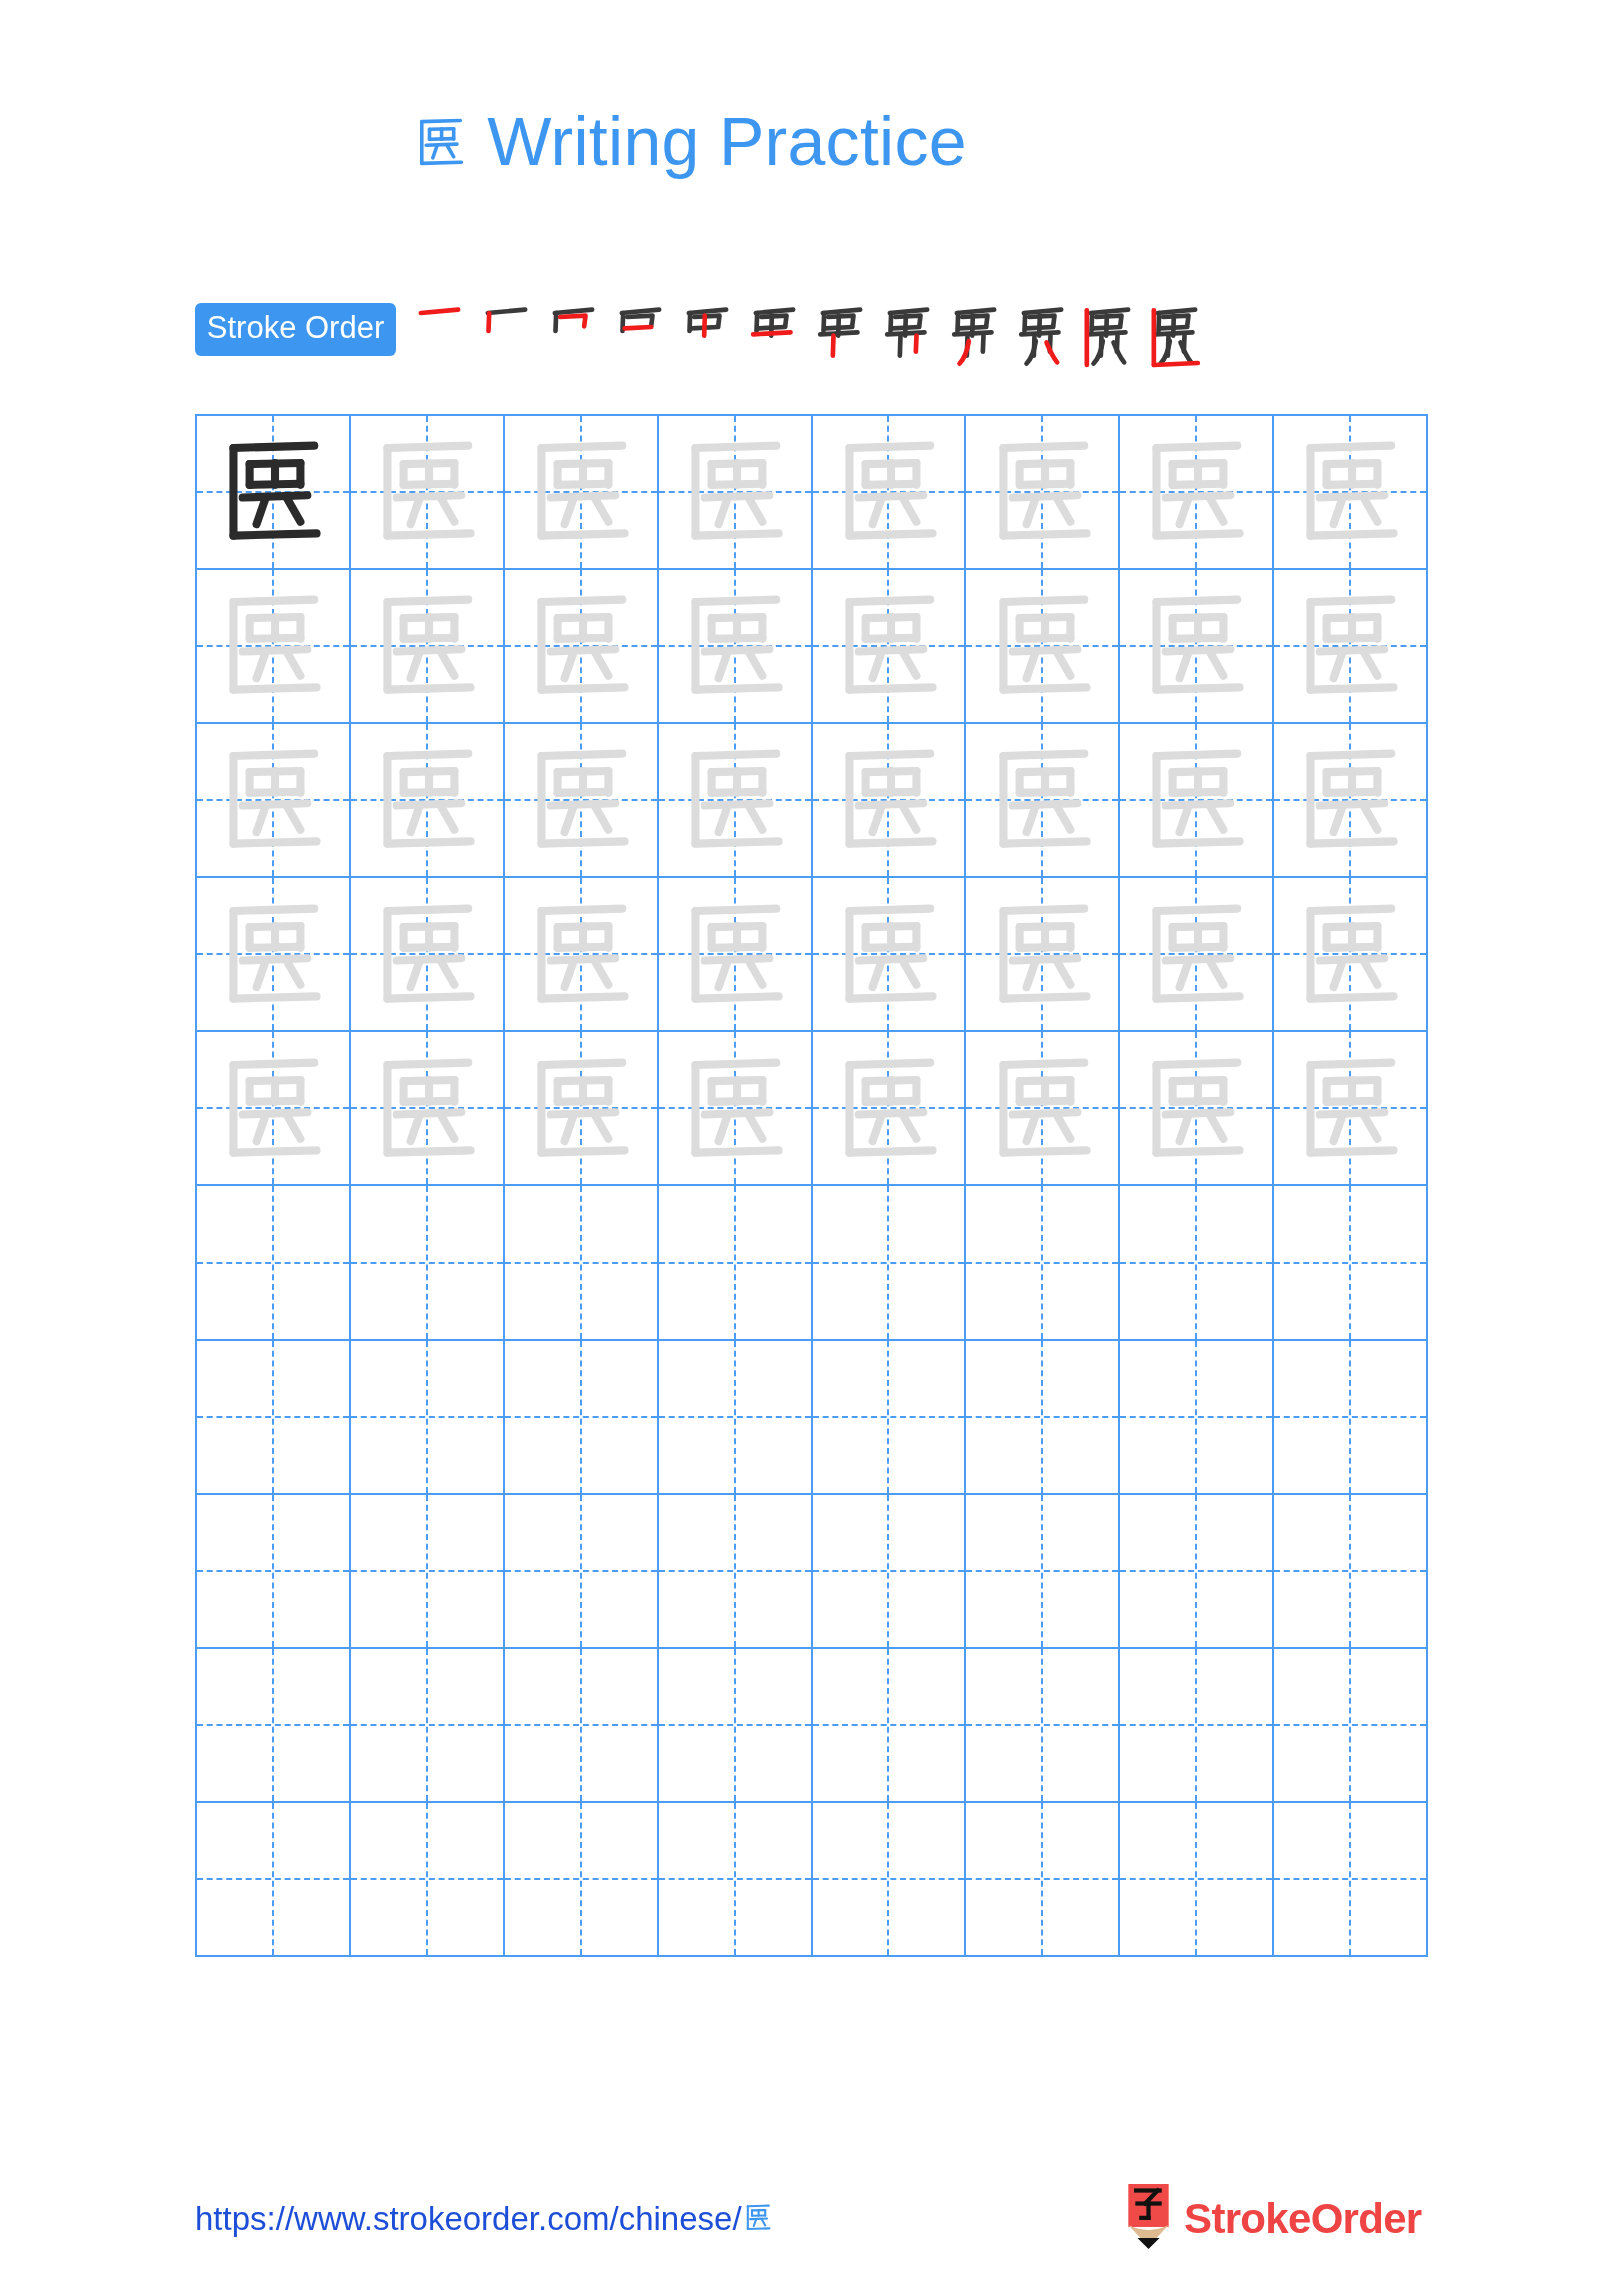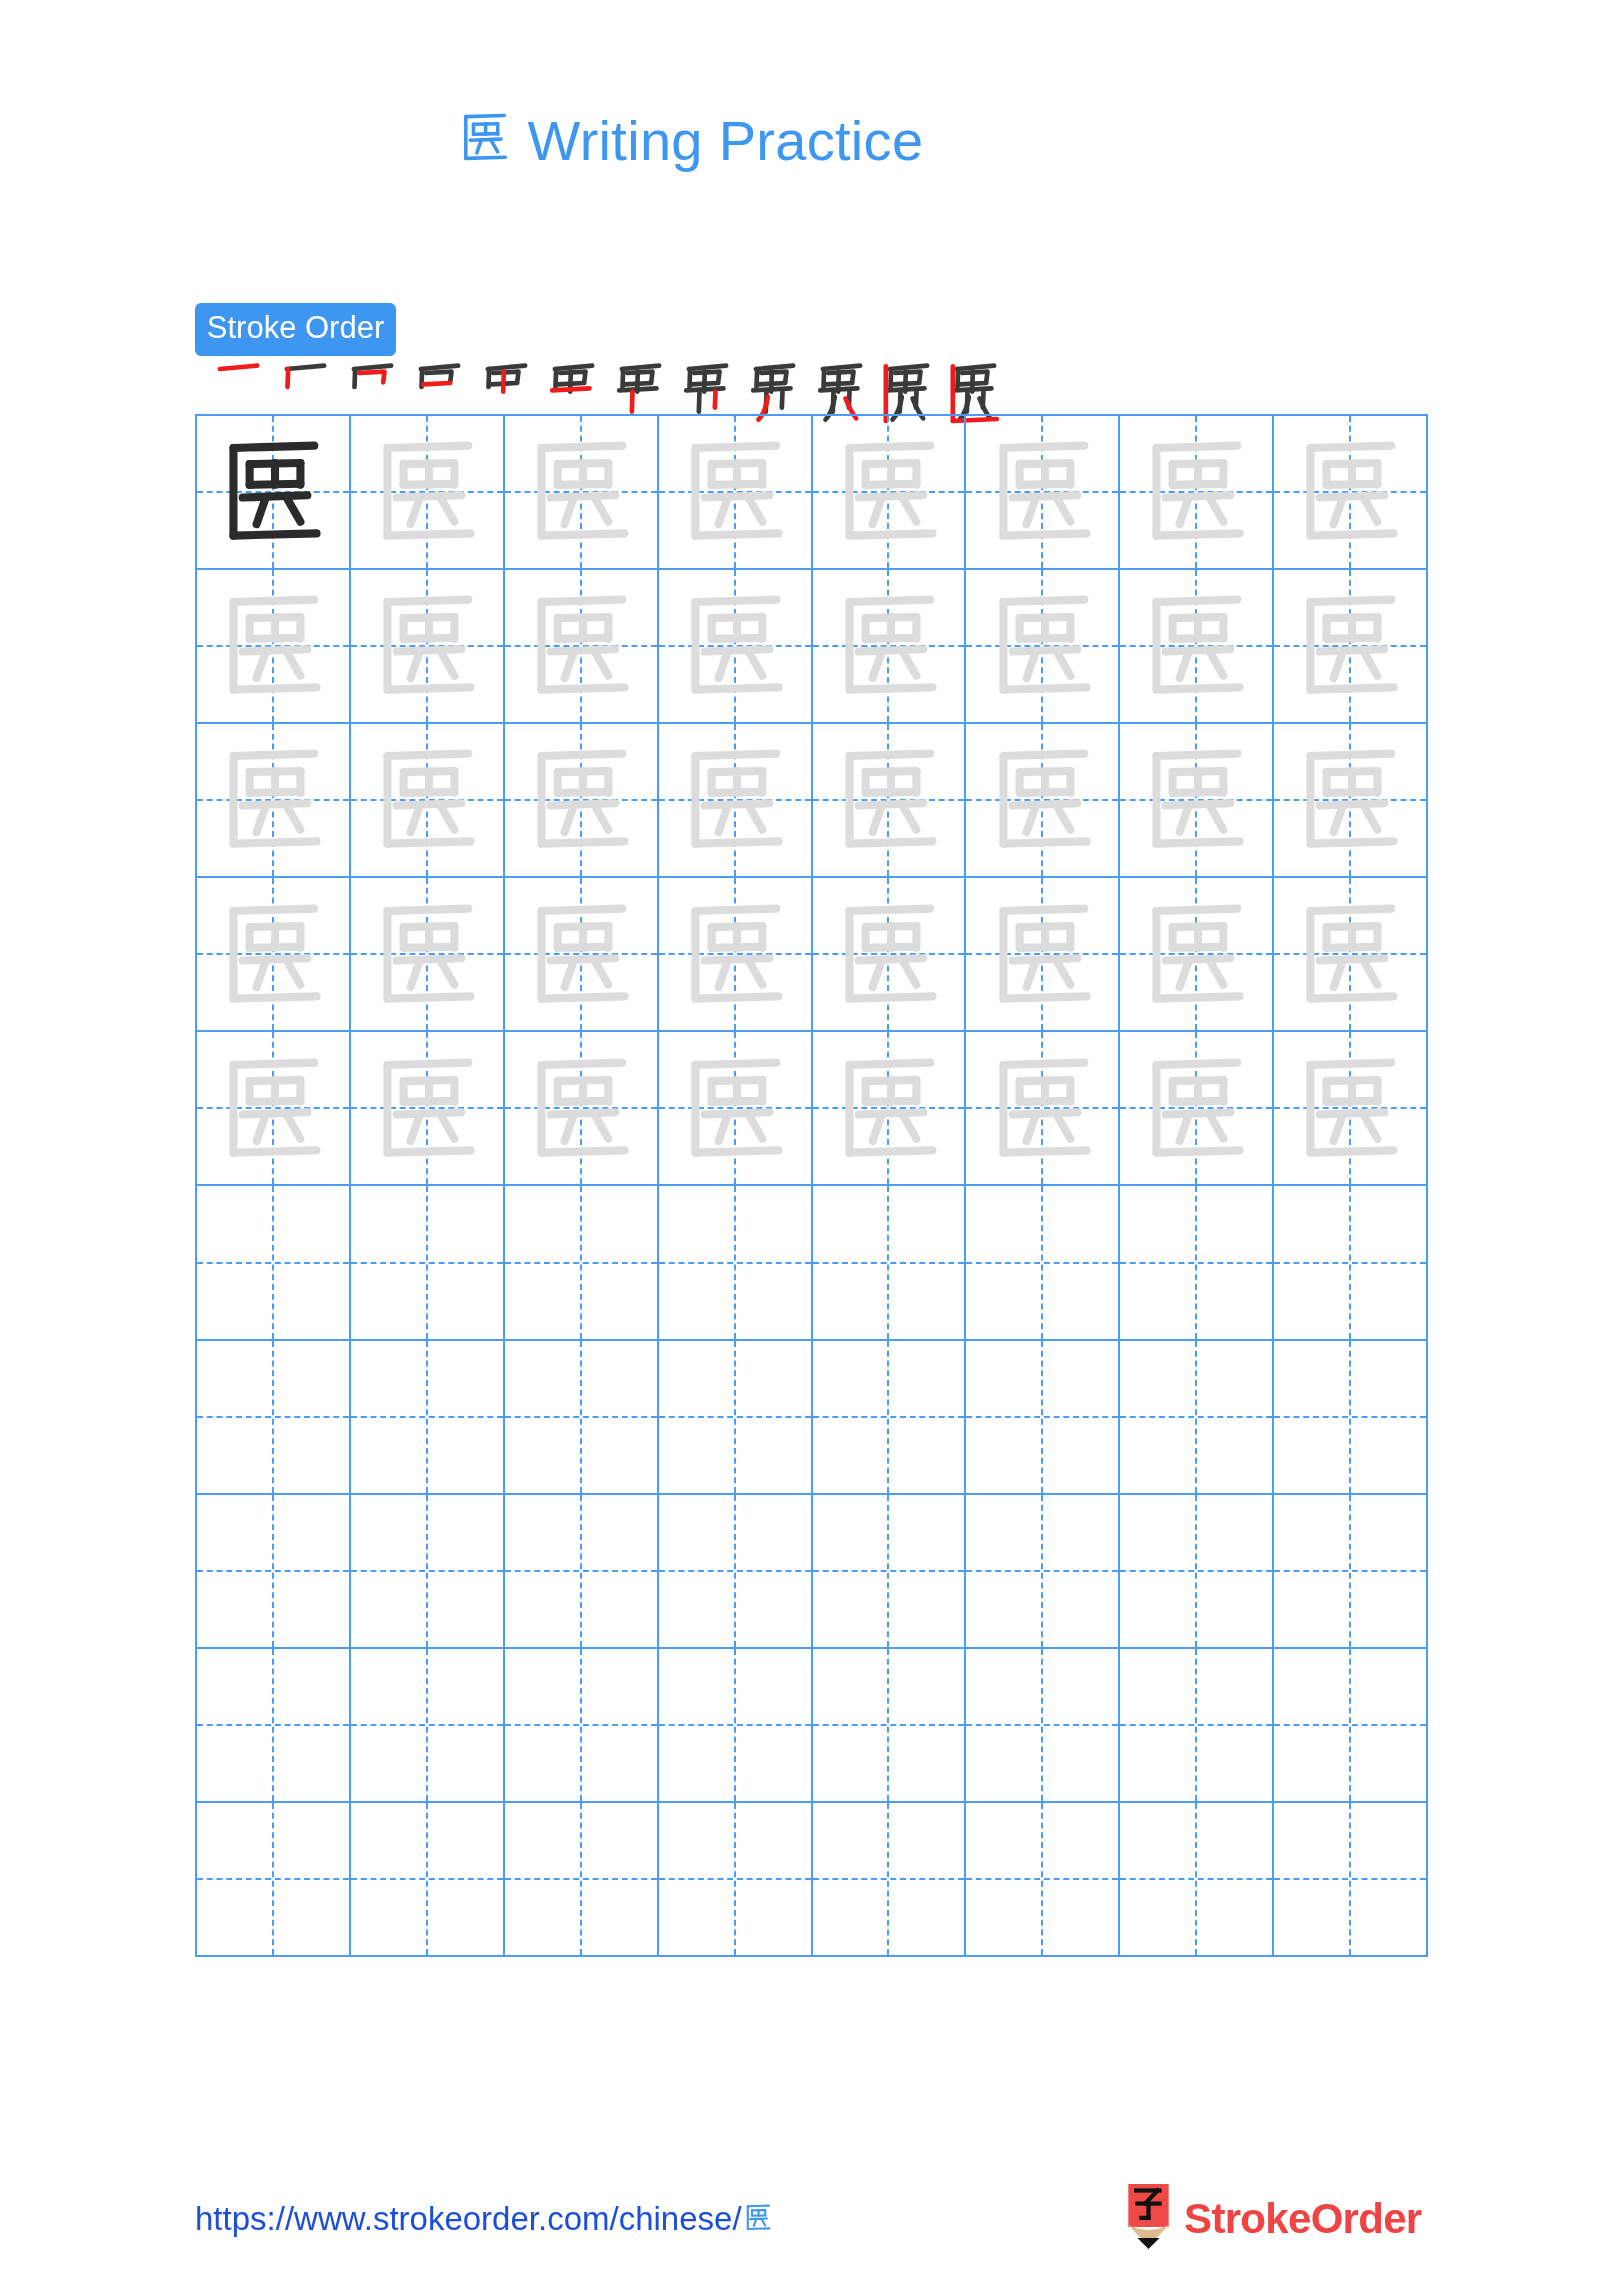--- a/index.html
+++ b/index.html
@@ -19,21 +19,21 @@
     overflow: hidden;
   }
 
   
   .title {
     position: absolute;
     top: 105px;
     left: 0;
     width: 1380px;
     text-align: center;
-    font-size: 56px;
+    font-size: 68px;
     line-height: 72px;
     color: #3D96F0;
     font-weight: 400;
     letter-spacing: 0.3px;
     white-space: nowrap;
   }
   .title .hanzi-inline {
     display: inline-block;
     vertical-align: -5.2px;
   }
@@ -41,21 +41,20 @@
 
   
   .stroke-row {
     position: absolute;
     top: 300px;
     left: 195px;
     width: 1233px;
     height: 79px;
     display: flex;
     align-items: flex-start;
-    flex-direction: column;
   }
 
   .stroke-badge {
     flex: 0 0 auto;
     background: #3D96F0;
     color: #ffffff;
     font-size: 31px;
     line-height: 34px;
     padding: 8.5px 11.8px 10.5px 11.8px;
     border-radius: 5.9px;

